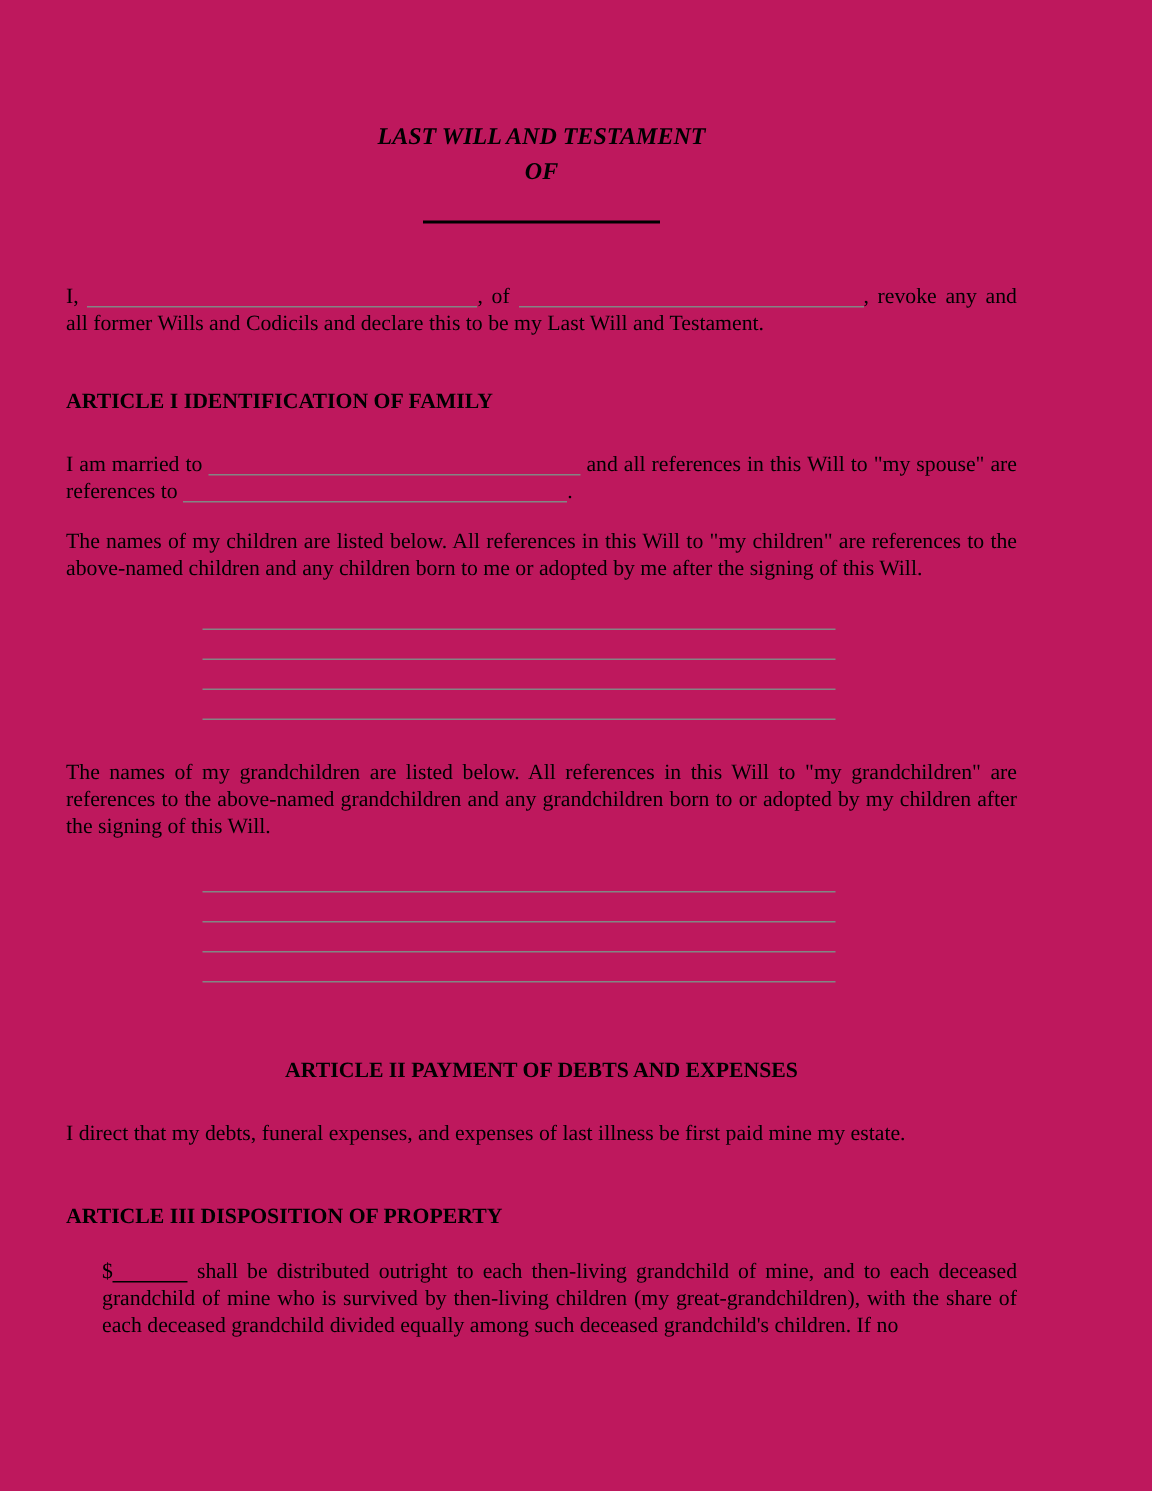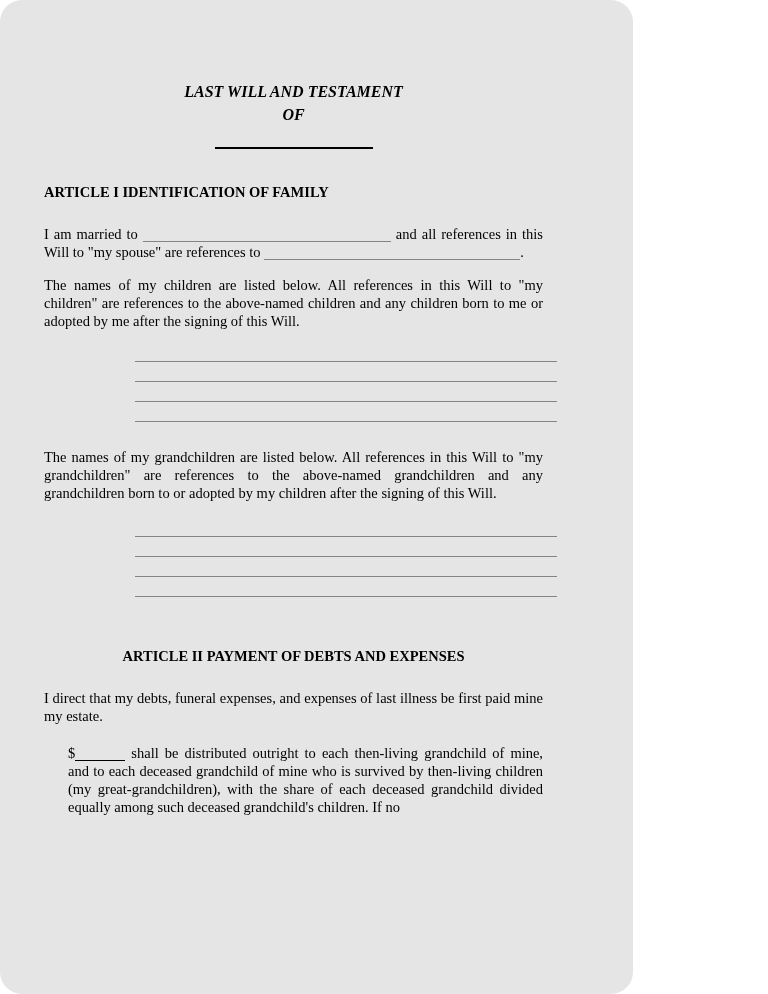--- a/index.html
+++ b/index.html
@@ -1,29 +1,28 @@
 <!DOCTYPE html>
 <html><head>
 <meta charset="utf-8">
 <style>
   html, body { margin: 0; padding: 0; background: #ffffff; }
 
   .page {
     position: relative;
-    width: 633px;
+    width: 768px;
     height: 994px;
     box-sizing: border-box;
-    background: #e5e5e5;
+    background: #be185d;
     color: #000000;
     font-family: "Liberation Serif", "DejaVu Serif", serif;
     font-size: 14.5px;
     line-height: 18px;
     padding: 0 90px 0 44px;
     overflow: hidden;
-    border-radius: 22px;
   }
 
   
   .doc-title {
     padding-top: 80px;
     text-align: center;
     font-weight: bold;
     font-style: italic;
     font-size: 16px;
     line-height: 23px;
@@ -75,20 +74,25 @@
 <body>
 
 <div class="page">
 
   <div class="doc-title">
     <div>LAST WILL AND TESTAMENT</div>
     <div>OF</div>
   </div>
   <div class="title-name-line"></div>
 
+  <p class="para opening-para">
+    <span>I,</span>
+    <span class="blank blank-testator-name"></span><span>, of</span>
+    <span class="blank blank-testator-city"></span><span>, revoke any and all former Wills and Codicils and declare this to be my Last Will and Testament.</span>
+  </p>
 
   <div class="article-heading heading-1">ARTICLE I IDENTIFICATION OF FAMILY</div>
 
   <p class="para married-para">
     <span>I am married to</span>
     <span class="blank blank-spouse-name"></span>
     <span>and all references in this Will to "my spouse" are references to</span>
     <span class="blank blank-spouse-name-2"></span><span>.</span>
   </p>
 
@@ -107,20 +111,21 @@
     <div class="name-line"></div>
     <div class="name-line"></div>
     <div class="name-line"></div>
     <div class="name-line"></div>
   </div>
 
   <div class="article-heading heading-2">ARTICLE II PAYMENT OF DEBTS AND EXPENSES</div>
 
   <p class="para debts-para">I direct that my debts, funeral expenses, and expenses of last illness be first paid mine my estate.</p>
 
+  <div class="article-heading heading-3">ARTICLE III DISPOSITION OF PROPERTY</div>
 
 
   <p class="para bequest-para">
     <span>$</span><span class="blank blank-amount"></span>
     <span>shall be distributed outright to each then-living grandchild of mine, and to each deceased grandchild of mine who is survived by then-living children (my great-grandchildren), with the share of each deceased grandchild divided equally among such deceased grandchild's children.  If no</span>
   </p>
 
 </div>
 
 </body></html>

